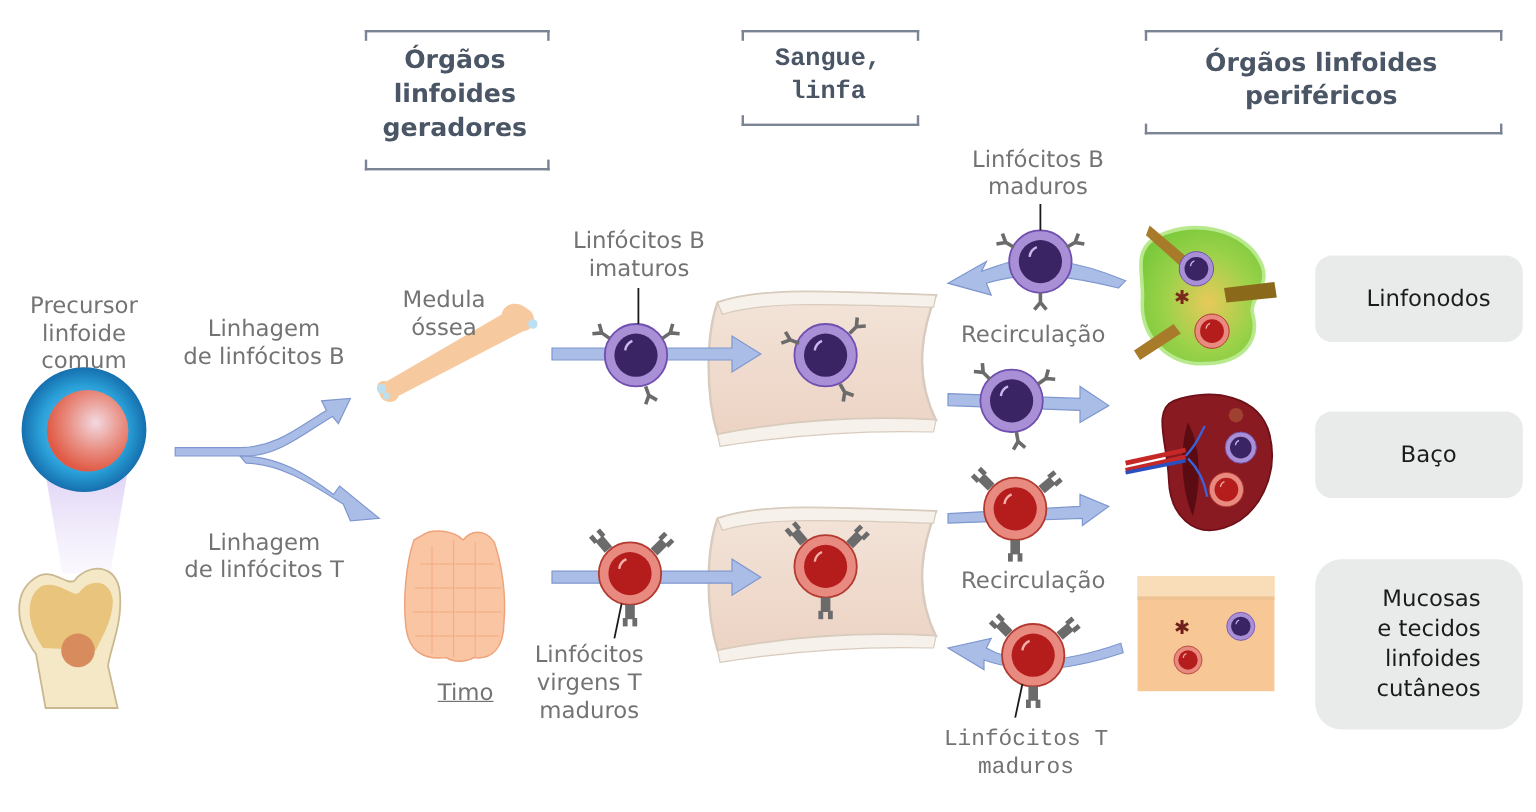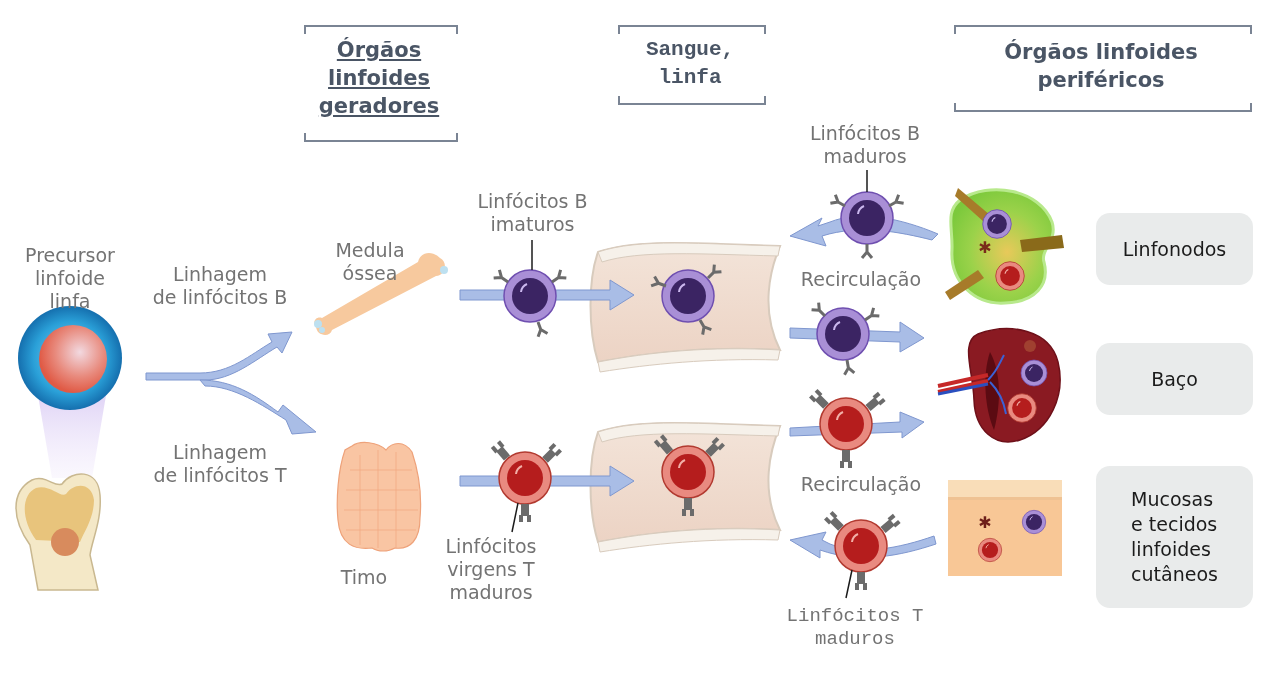--- a/index.html
+++ b/index.html
@@ -4,29 +4,29 @@
 <style>
   html, body { margin: 0; padding: 0; background: #ffffff; }
   body { width: 1280px; height: 677px; position: relative; overflow: hidden;
          font-family: "DejaVu Sans", sans-serif; color: #1a1a1a; }
   .lbl { position: absolute; text-align: center; font-size: 19px; line-height: 23px; color: #737373; white-space: pre-line; }
   .hdr { position: absolute; text-align: center; font-size: 21px; line-height: 28px; font-weight: bold; color: #4a5565; white-space: pre-line; }
   .bracket-top, .bracket-bot { position: absolute; border-color: #7a8494; border-style: solid; height: 7px; }
   .bracket-top { border-width: 2px 2px 0 2px; }
   .bracket-bot { border-width: 0 2px 2px 2px; }
   .organ-box { position: absolute; background: #e9ebeb; border-radius: 14px; display: flex;
-               align-items: center; justify-content: center; text-align: left;
-               font-size: 19px; line-height: 25px; color: #1b1b1b; white-space: pre-line; }
+               align-items: center; justify-content: center; text-align: right;
+               font-size: 19px; line-height: 25px; color: #1b1b1b; white-space: pre-line; padding-left: 16px; }
   svg { position: absolute; left: 0; top: 0; }
 </style>
 </head>
 <body>
 
 <div class="bracket-top" style="left:304px;top:25px;width:150px;"></div>
-<div class="hdr" style="left:294px;top:36px;width:170px;text-decoration:underline;">Órgãos
+<div class="hdr" style="left:294px;top:36px;width:170px;">Órgãos
 linfoides
 geradores</div>
 <div class="bracket-bot" style="left:304px;top:133px;width:150px;"></div>
 
 <div class="bracket-top" style="left:618px;top:25px;width:144px;"></div>
 <div class="hdr" style="left:608px;top:36px;width:164px;font-family:Liberation Mono, monospace;">Sangue,
 linfa</div>
 <div class="bracket-bot" style="left:618px;top:96px;width:144px;"></div>
 
 <div class="bracket-top" style="left:954px;top:25px;width:294px;"></div>
@@ -226,38 +226,38 @@
         <use href="#bcell"></use>
       </g>
     <g transform="translate(990,550) scale(0.45)">
         <use href="#tcell"></use>
       </g>
   </g>
 </svg>
 
 <div class="lbl" style="left:10px;top:244px;width:120px;">Precursor
 linfoide
-linfa</div>
+comum</div>
 <div class="lbl" style="left:140px;top:263px;width:160px;">Linhagem
 de linfócitos B</div>
 <div class="lbl" style="left:140px;top:441px;width:160px;">Linhagem
 de linfócitos T</div>
 <div class="lbl" style="left:325px;top:215px;width:90px;margin-top:24px;">Medula
 óssea</div>
-<div class="lbl" style="left:324px;top:566px;width:80px;">Timo</div>
+<div class="lbl" style="left:348px;top:566px;width:80px;text-decoration:underline;">Timo</div>
 <div class="lbl" style="left:460px;top:190px;width:145px;">Linfócitos B
 imaturos</div>
 <div class="lbl" style="left:436px;top:535px;width:110px;">Linfócitos
 virgens T
 maduros</div>
 <div class="lbl" style="left:790px;top:122px;width:150px;">Linfócitos B
 maduros</div>
 <div class="lbl" style="left:786px;top:268px;width:150px;">Recirculação</div>
 <div class="lbl" style="left:786px;top:473px;width:150px;">Recirculação</div>
 <div class="lbl" style="left:780px;top:605px;width:150px;font-family:Liberation Mono, monospace;">Linfócitos T
 maduros</div>
 
 <div class="organ-box" style="left:1096px;top:213px;width:157px;height:72px;">Linfonodos</div>
 <div class="organ-box" style="left:1096px;top:343px;width:157px;height:72px;">Baço</div>
-<div class="organ-box" style="left:1096px;top:466px;width:157px;height:142px;">Mucosas
+<div class="organ-box" style="left:1096px;top:466px;width:157px;height:142px;border-radius:22px;">Mucosas
 e tecidos
 linfoides
 cutâneos</div>
 
 </body></html>

